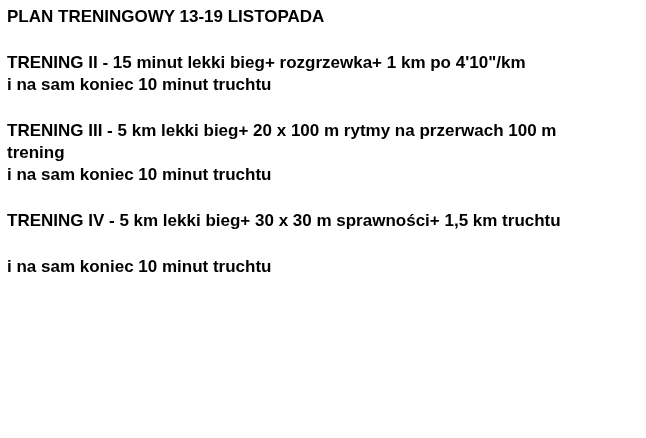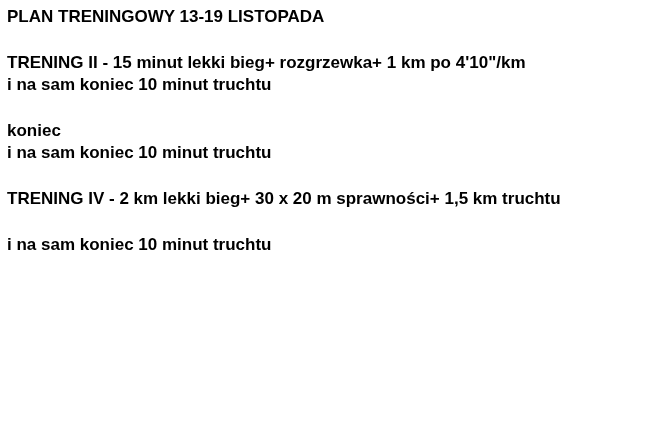--- a/index.html
+++ b/index.html
@@ -41,26 +41,27 @@
 
   <p class="doc-title">PLAN TRENINGOWY 13-19 LISTOPADA</p>
 
 
   <p class="para">
     <span class="para-line">TRENING II - 15 minut lekki bieg+ rozgrzewka+ 1 km po 4'10"/km</span>
     <span class="para-line">i na sam koniec 10 minut truchtu</span>
   </p>
 
   <p class="para">
-    <span class="para-line">koniec</span>
+    <span class="para-line">TRENING III - 5 km lekki bieg+ 20 x 100 m rytmy na przerwach 100 m</span>
+    <span class="para-line">trening</span>
     <span class="para-line">i na sam koniec 10 minut truchtu</span>
   </p>
 
   <p class="para">
-    <span class="para-line">TRENING IV - 2 km lekki bieg+ 30 x 20 m sprawności+ 1,5 km truchtu</span>
+    <span class="para-line">TRENING IV - 5 km lekki bieg+ 30 x 30 m sprawności+ 1,5 km truchtu</span>
   </p>
 
   <p class="para">
     <span class="para-line">i na sam koniec 10 minut truchtu</span>
   </p>
 
 
 </div>
 
 </body></html>

